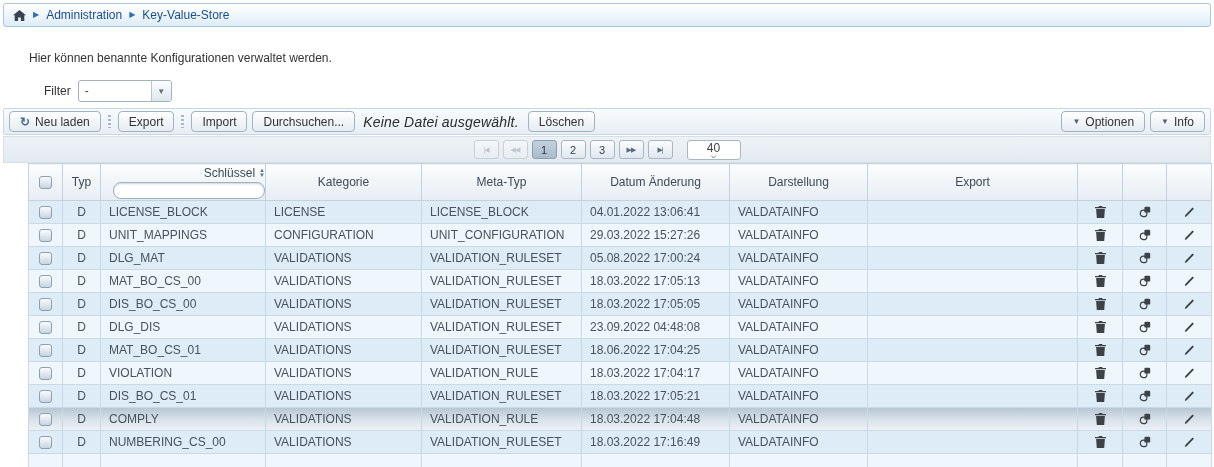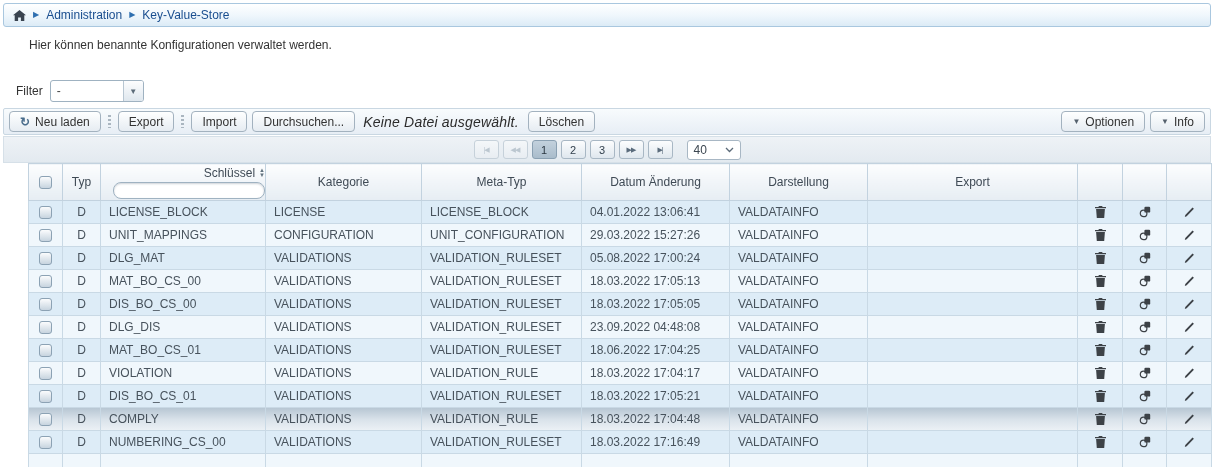--- a/index.html
+++ b/index.html
@@ -13,23 +13,23 @@
   .breadcrumb-bar {
     position:absolute; left:3px; top:3px; width:1208px; height:24px;
     border:1px solid #a9c7df; border-radius:3px;
     background:linear-gradient(180deg,#ffffff 0%,#eef6fc 55%,#dcebf6 100%);
     display:flex; align-items:center; padding:0 9px; gap:7px;
   }
   .crumb { color:#1a4e8f; font-weight:normal; cursor:pointer; }
   .crumb-sep { color:#2e6fb0; font-size:8px; line-height:1; }
   .home { display:inline-flex; align-items:center; cursor:pointer; }
   
-  .intro { position:absolute; left:29px; top:38px; color:#333; }
+  .intro { position:absolute; left:29px; top:51px; color:#333; }
   
-  .filter-row { position:absolute; left:16px; top:80px; height:22px; display:flex; align-items:center; gap:7px; }
+  .filter-row { position:absolute; left:44px; top:80px; height:22px; display:flex; align-items:center; gap:7px; }
   .combobox {
     width:94px; height:22px; border:1px solid #9fb2c1; border-radius:3px;
     background:#fff; display:flex; align-items:stretch; overflow:hidden; cursor:pointer;
   }
   .combobox .cb-value { flex:1; display:flex; align-items:center; padding-left:6px; color:#444; }
   .combobox .cb-btn {
     width:20px; display:flex; align-items:center; justify-content:center;
     background:linear-gradient(#fdfdfe,#dfe7ee); border-left:1px solid #b8c6d2;
     color:#5c6b79; font-size:8px;
   }
@@ -72,21 +72,21 @@
   .pbtn.nav.disabled { color:#bcc7d0; border-color:#c6d1da; background:linear-gradient(#f4f7f9,#e8edf2); }
   .pbtn.num { font-size:11px; color:#33414e; }
   .pbtn.num.active {
     background:linear-gradient(180deg,#c3d1dd,#a9bccb);
     border-color:#8aa0b2; color:#2b3razor-3742; color:#2b3742;
   }
   .size-select {
     width:54px; height:20px; margin-left:10px;
     border:1px solid #a8b7c4; border-radius:3px; background:#fff;
     display:flex; align-items:center; justify-content:space-between;
-    padding:0 6px; cursor:pointer; color:#3c4650;
+    padding:0 6px; cursor:pointer; color:#3c4650;flex-direction:column;
   }
   
   .kv-table {
     position:absolute; left:28px; top:163px; width:1183px;
     border-collapse:collapse; table-layout:fixed; font-size:12px;
   }
   .kv-table th {
     height:37px; font-weight:normal; color:#3f4a55; text-align:center; vertical-align:middle;
     background:linear-gradient(180deg,#fcfdfe,#e6edf3);
     border:1px solid #c2d2df; padding:0;

